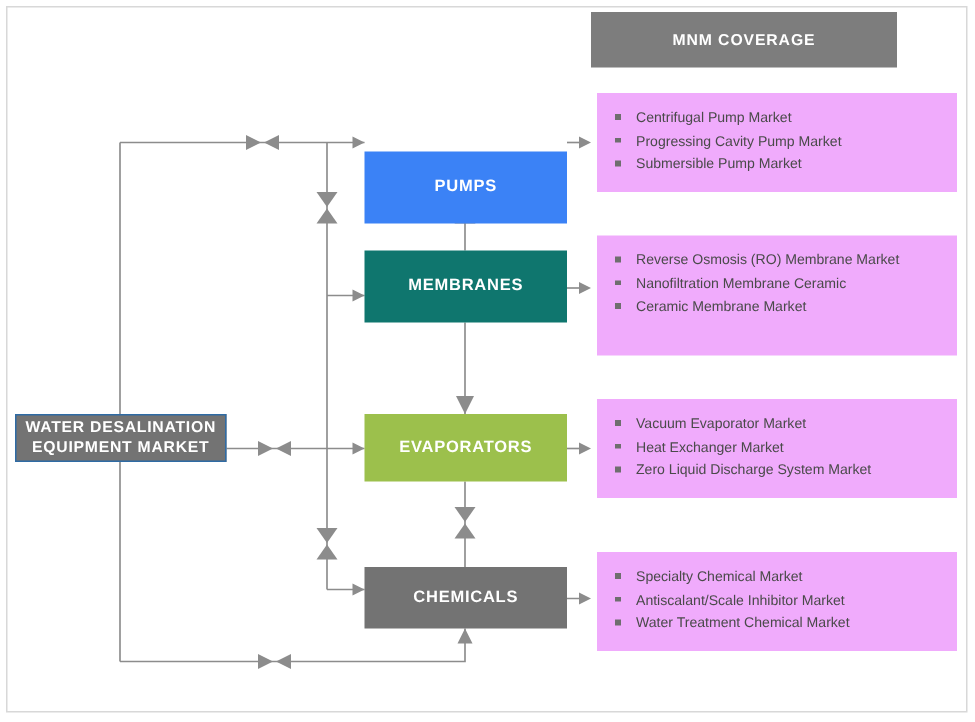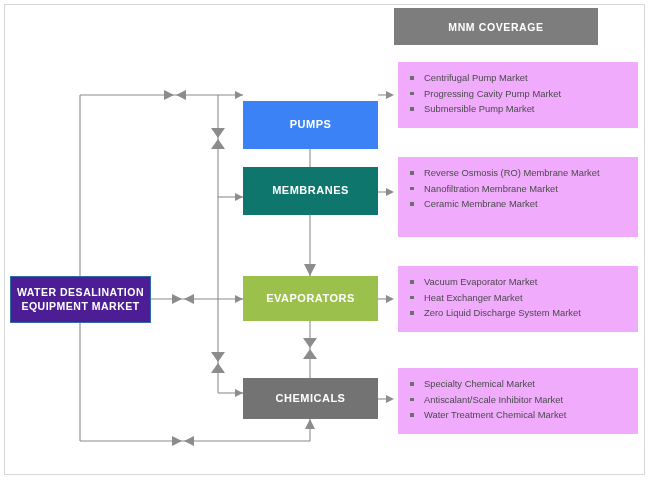--- a/index.html
+++ b/index.html
@@ -35,22 +35,22 @@
     align-items: center;
     justify-content: center;
     color: #ffffff;
     font-weight: bold;
     letter-spacing: .5px;
     text-align: center;
     line-height: 1.25;
   }
   #root-node {
     left: 10px; top: 276px;
-    width: 141px; height: 47px;
-    background: #4c1d95;
+    width: 141px; height: 32px;
+    background: #737373;
     border: 1px solid #2f6ba4;
     font-size: 10.5px;
   }
   #node-pumps {
     left: 243px; top: 57px;
     width: 135px; height: 48px;
     background: #3b82f6;
     font-size: 11px;
     margin-top: 44px;
   }
@@ -229,21 +229,21 @@
     <ul>
       <li>Centrifugal Pump Market</li>
       <li>Progressing Cavity Pump Market</li>
       <li>Submersible Pump Market</li>
     </ul>
   </div>
 
   <div id="panel-membranes" class="panel">
     <ul>
       <li>Reverse Osmosis (RO) Membrane Market</li>
-      <li>Nanofiltration Membrane Market</li>
+      <li>Nanofiltration Membrane Ceramic</li>
       <li>Ceramic Membrane Market</li>
     </ul>
   </div>
 
   <div id="panel-evaporators" class="panel">
     <ul>
       <li>Vacuum Evaporator Market</li>
       <li>Heat Exchanger Market</li>
       <li>Zero Liquid Discharge System Market</li>
     </ul>

